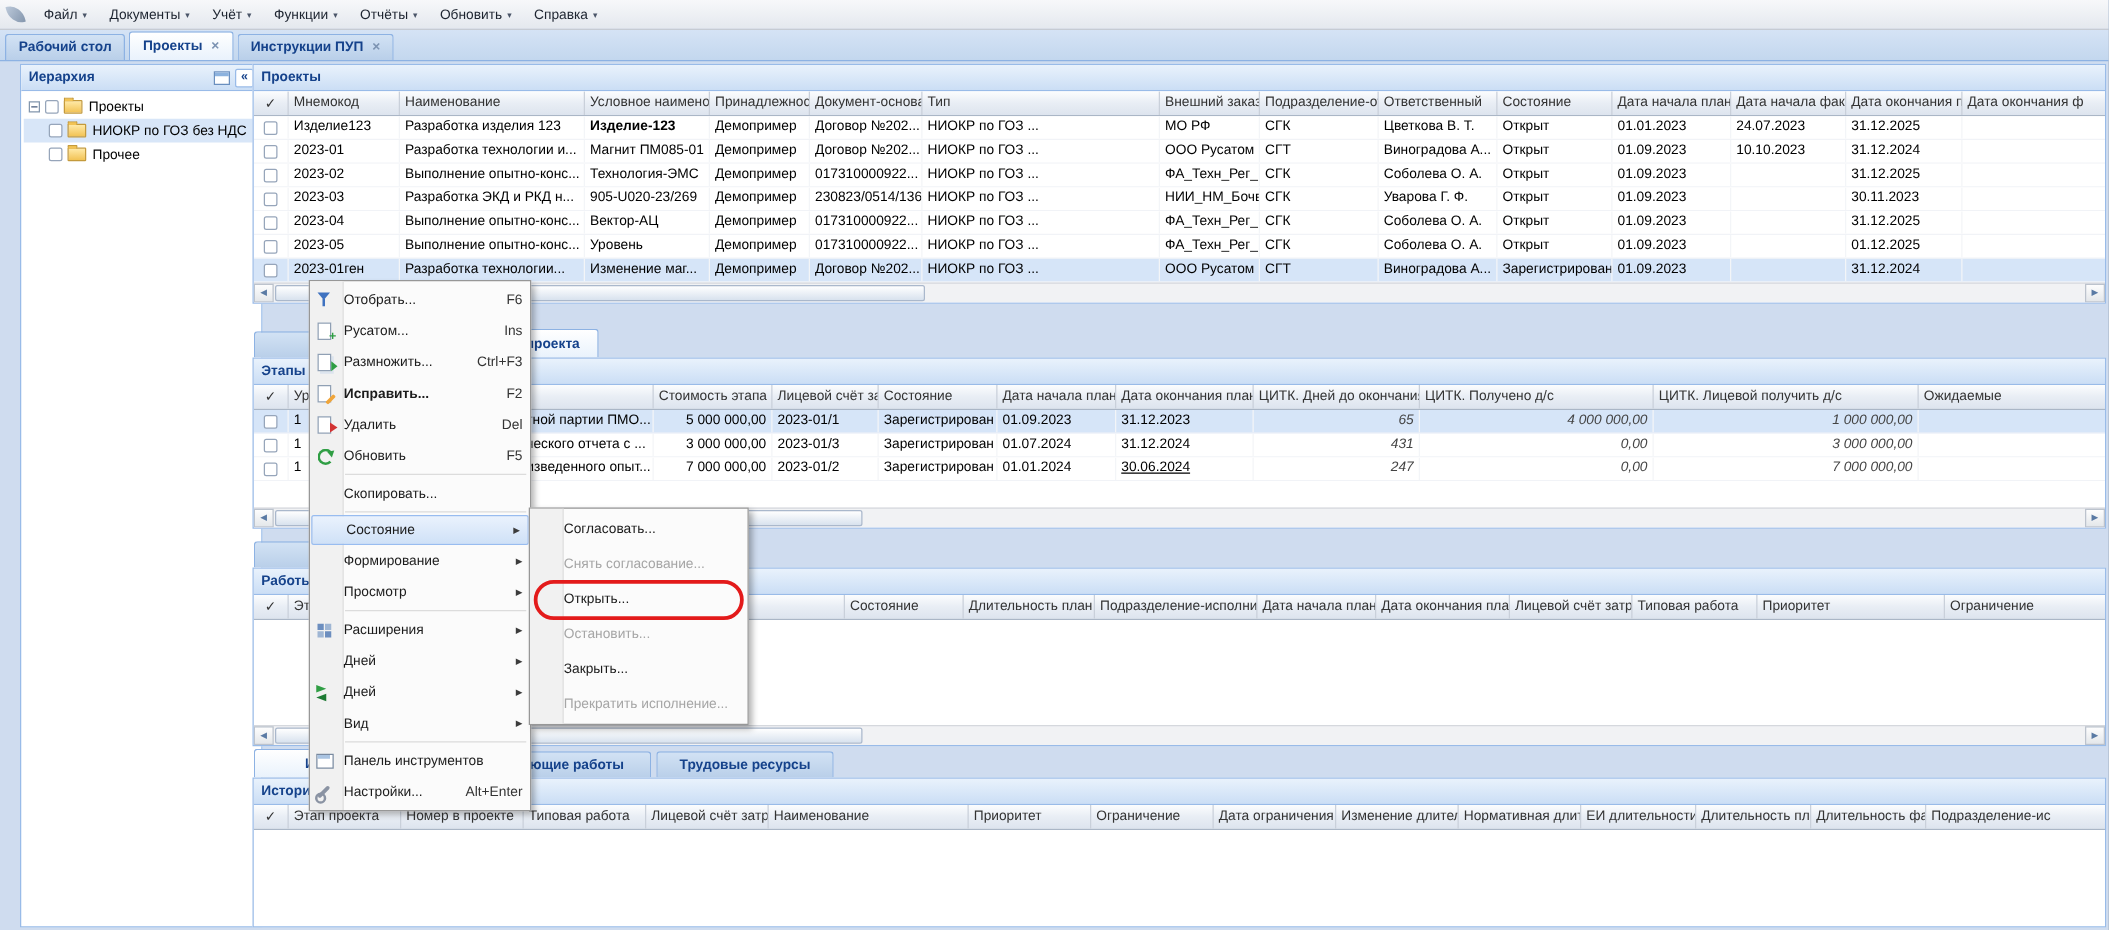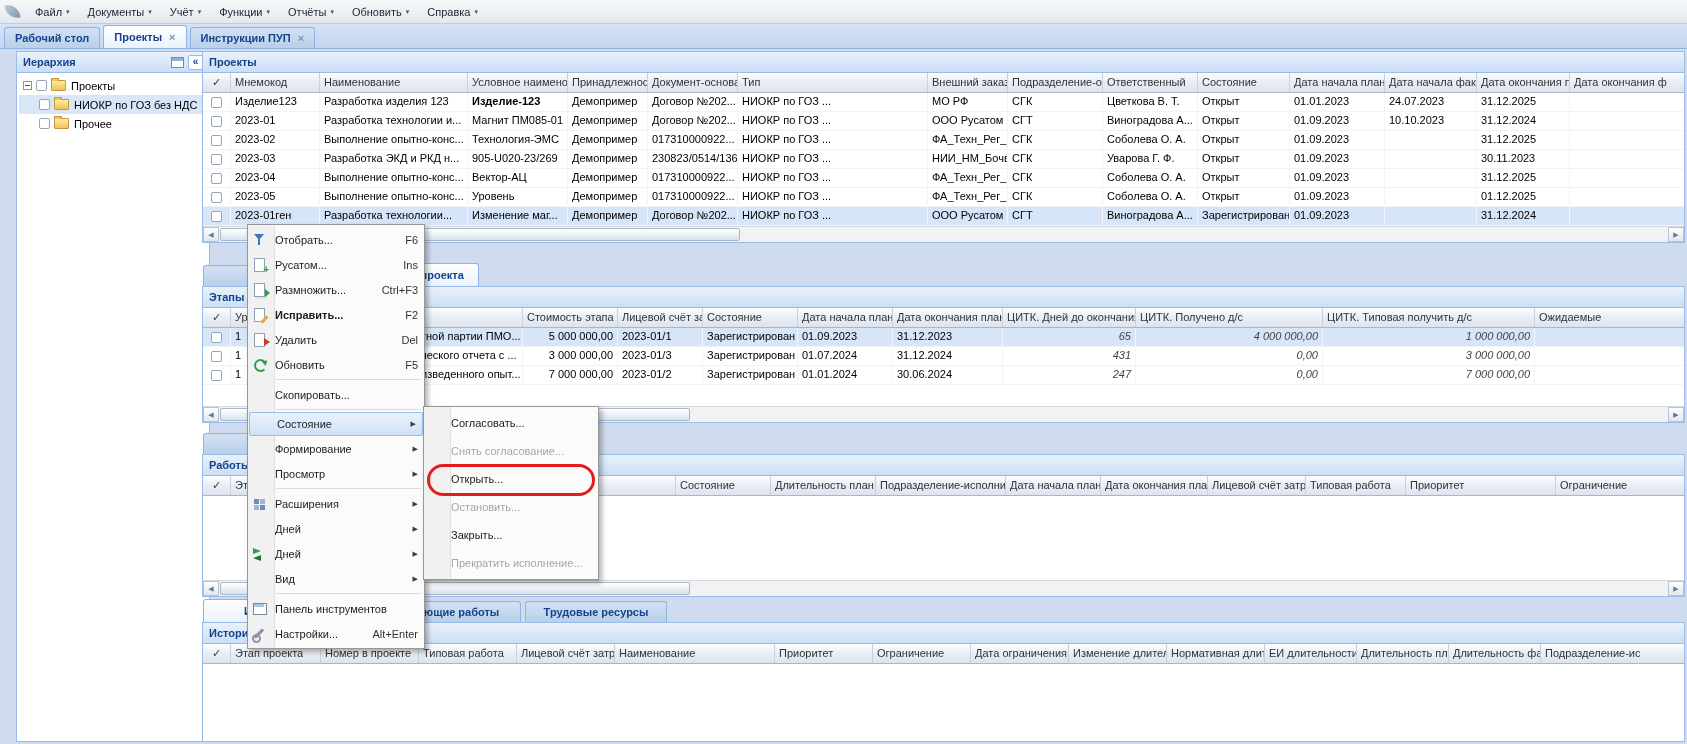--- a/index.html
+++ b/index.html
@@ -395,21 +395,21 @@
           <div class="g-hc" style="width: 62px;">Уровень</div>
           <div class="g-hc" style="width: 60px;"></div>
           <div class="g-hc" style="width: 170px;"></div>
           <div class="g-hc" style="width: 95px;">Стоимость этапа</div>
           <div class="g-hc" style="width: 85px;">Лицевой счёт затр</div>
           <div class="g-hc" style="width: 95px;">Состояние</div>
           <div class="g-hc" style="width: 95px;">Дата начала план</div>
           <div class="g-hc" style="width: 110px;">Дата окончания план</div>
           <div class="g-hc" style="width: 133px;">ЦИТК. Дней до окончания</div>
           <div class="g-hc" style="width: 187px;">ЦИТК. Получено д/с</div>
-          <div class="g-hc" style="width: 212px;">ЦИТК. Типовая получить д/с</div>
+          <div class="g-hc" style="width: 212px;">ЦИТК. Лицевой получить д/с</div>
           <div class="g-hc" style="width: 150px;">Ожидаемые</div>
         </div>
         <div>
           <div class="g-row sel">
             <div class="g-cell g-cb" style="width: 28px;">
               <span class="cbx"></span>
             </div>
             <div class="g-cell" style="width: 62px;">1</div>
             <div class="g-cell" style="width: 60px;"></div>
             <div class="g-cell" style="width: 170px; padding-left: 68px;">тной партии ПМО...</div>
@@ -444,21 +444,21 @@
             <div class="g-cell g-cb" style="width: 28px;">
               <span class="cbx"></span>
             </div>
             <div class="g-cell" style="width: 62px;">1</div>
             <div class="g-cell" style="width: 60px;"></div>
             <div class="g-cell" style="width: 170px; padding-left: 68px;">изведенного опыт...</div>
             <div class="g-cell num" style="width: 95px;">7 000 000,00</div>
             <div class="g-cell" style="width: 85px;">2023-01/2</div>
             <div class="g-cell" style="width: 95px;">Зарегистрирован</div>
             <div class="g-cell" style="width: 95px;">01.01.2024</div>
-            <div class="g-cell" style="width: 110px;">30.06.2024</div>
+            <div class="g-cell" style="width: 110px; text-decoration: underline;">30.06.2024</div>
             <div class="g-cell num it" style="width: 133px;">247</div>
             <div class="g-cell num it" style="width: 187px;">0,00</div>
             <div class="g-cell num it" style="width: 212px;">7 000 000,00</div>
             <div class="g-cell" style="width: 150px;"></div>
           </div>
         </div>
       </div>
     <div class="hscroll">
       <div class="sbtn">◀</div>
       <div class="sthumb" style="width:470px;"></div>

